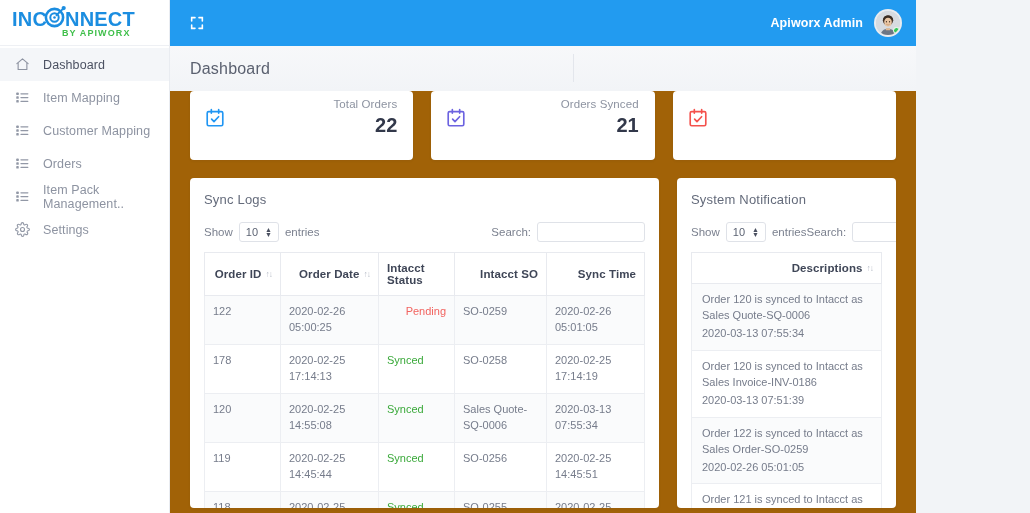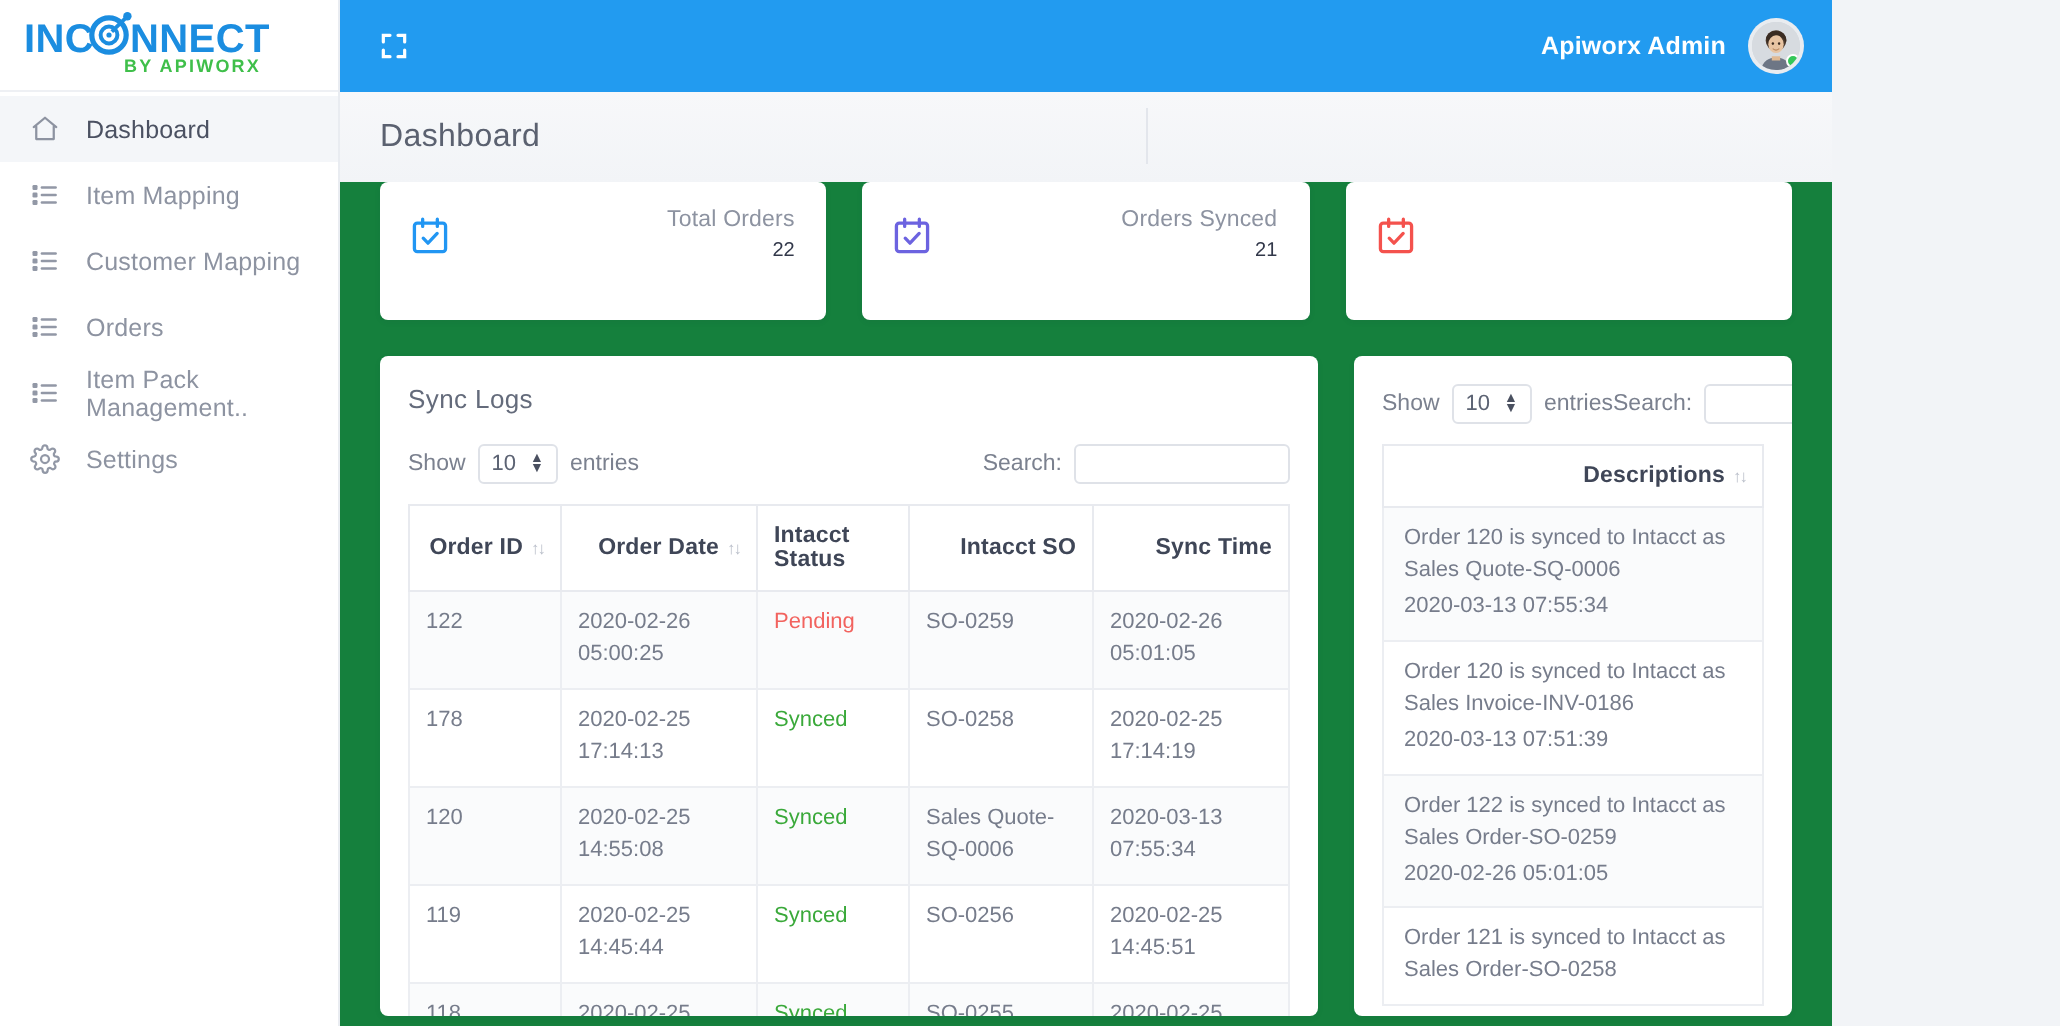--- a/index.html
+++ b/index.html
@@ -30,21 +30,21 @@
     display: flex; align-items: center; gap: 13px;
     height: 33px; padding: 0 0 0 14px;
     font-size: 12.5px; color: #8d93a1; cursor: pointer;
     letter-spacing: .1px;
   }
   .nav-item.active { background: #f4f6f9; color: #4b5162; font-weight: 400; }
   .nav-ico { width: 16px; height: 16px; display: inline-flex; align-items: center; justify-content: center; flex: 0 0 16px; }
   .nav-ico svg { display: block; }
 
   
-  .main { flex: 1; height: 513px; display: flex; flex-direction: column; background: #15803d; overflow: hidden; }
+  .main { flex: 1; height: 513px; display: flex; flex-direction: column; background: #a16207; overflow: hidden; }
   .topbar {
     height: 46px; background: #229bf0;
     display: flex; align-items: center; justify-content: space-between;
     padding: 0 14px 0 16px; flex: 0 0 46px;
   }
   .expand-btn { width: 22px; height: 22px; display: flex; align-items: center; justify-content: center; cursor: pointer; }
   .user-area { display: flex; align-items: center; gap: 11px; }
   .user-name { color: #fff; font-size: 12.5px; font-weight: bold; letter-spacing: .1px; }
   .avatar {
     position: relative; width: 28px; height: 28px; border-radius: 50%;
@@ -72,21 +72,21 @@
   .stats { display: flex; gap: 18px; }
   .stat-card {
     flex: 1; height: 69px; background: #fff; border-radius: 4px;
     box-shadow: 0 1px 3px rgba(30,40,70,.07);
     display: flex; align-items: center; justify-content: space-between;
     padding: 0 16px 16px 14px;
   }
   .stat-ico { width: 22px; height: 22px; }
   .stat-right { text-align: right; }
   .stat-label { font-size: 11.5px; color: #8d93a1; letter-spacing: .1px; }
-  .stat-value { font-size: 10px; font-weight: normal; color: #32384a; margin-top: 4px; }
+  .stat-value { font-size: 20px; font-weight: bold; color: #32384a; margin-top: 4px; }
 
   
   .panels { display: flex; gap: 18px; margin-top: 18px; }
   .panel {
     background: #fff; border-radius: 4px;
     box-shadow: 0 1px 3px rgba(30,40,70,.07);
     padding: 14px 14px 0 14px; overflow: hidden;
   }
   .panel-sync { width: 469px; flex: 0 0 469px; height: 330px; }
   .panel-notif { flex: 1; height: 330px; }
@@ -117,21 +117,21 @@
   }
   .th-inner { display: flex; align-items: center; justify-content: flex-end; gap: 4px; }
   .sorticon { color: #b9bec9; font-size: 8.5px; letter-spacing: -1px; white-space: nowrap; }
   tbody td {
     font-size: 11px; color: #767c8b; padding: 8px 8px;
     border: 1px solid #eceef2; vertical-align: top; line-height: 1.45;
     word-wrap: break-word;
   }
   tbody tr:nth-child(odd) td { background: #fafbfc; }
   tbody tr:nth-child(even) td { background: #ffffff; }
-  .st-pending { color: #f2635f; }
+  .st-pending { color: #f2635f; text-align: right; }
   .st-synced { color: #3aa93a; }
 
   
   .notif-row td { padding: 8px 10px; }
   .notif-desc { display: block; }
   .notif-time { display: block; margin-top: 2px; }
 
   .tbl-scroll { overflow: hidden; }
 </style>
 </head>
@@ -400,20 +400,21 @@
                   <td>SO-0255</td>
                   <td>2020-02-25 14:15:14</td>
                 </tr>
 
               </tbody>
             </table>
           </div>
         </div>
 
         <div class="panel panel-notif">
+          <div class="panel-title">System Notification</div>
 
           <div class="tbl-controls">
             <div class="show-entries">
               <span>Show</span>
               <span class="sel-box">
                 <span>10</span>
                 <span class="caret">▲<br>▼</span>
               </span>
               <span>entries</span>
             </div>

